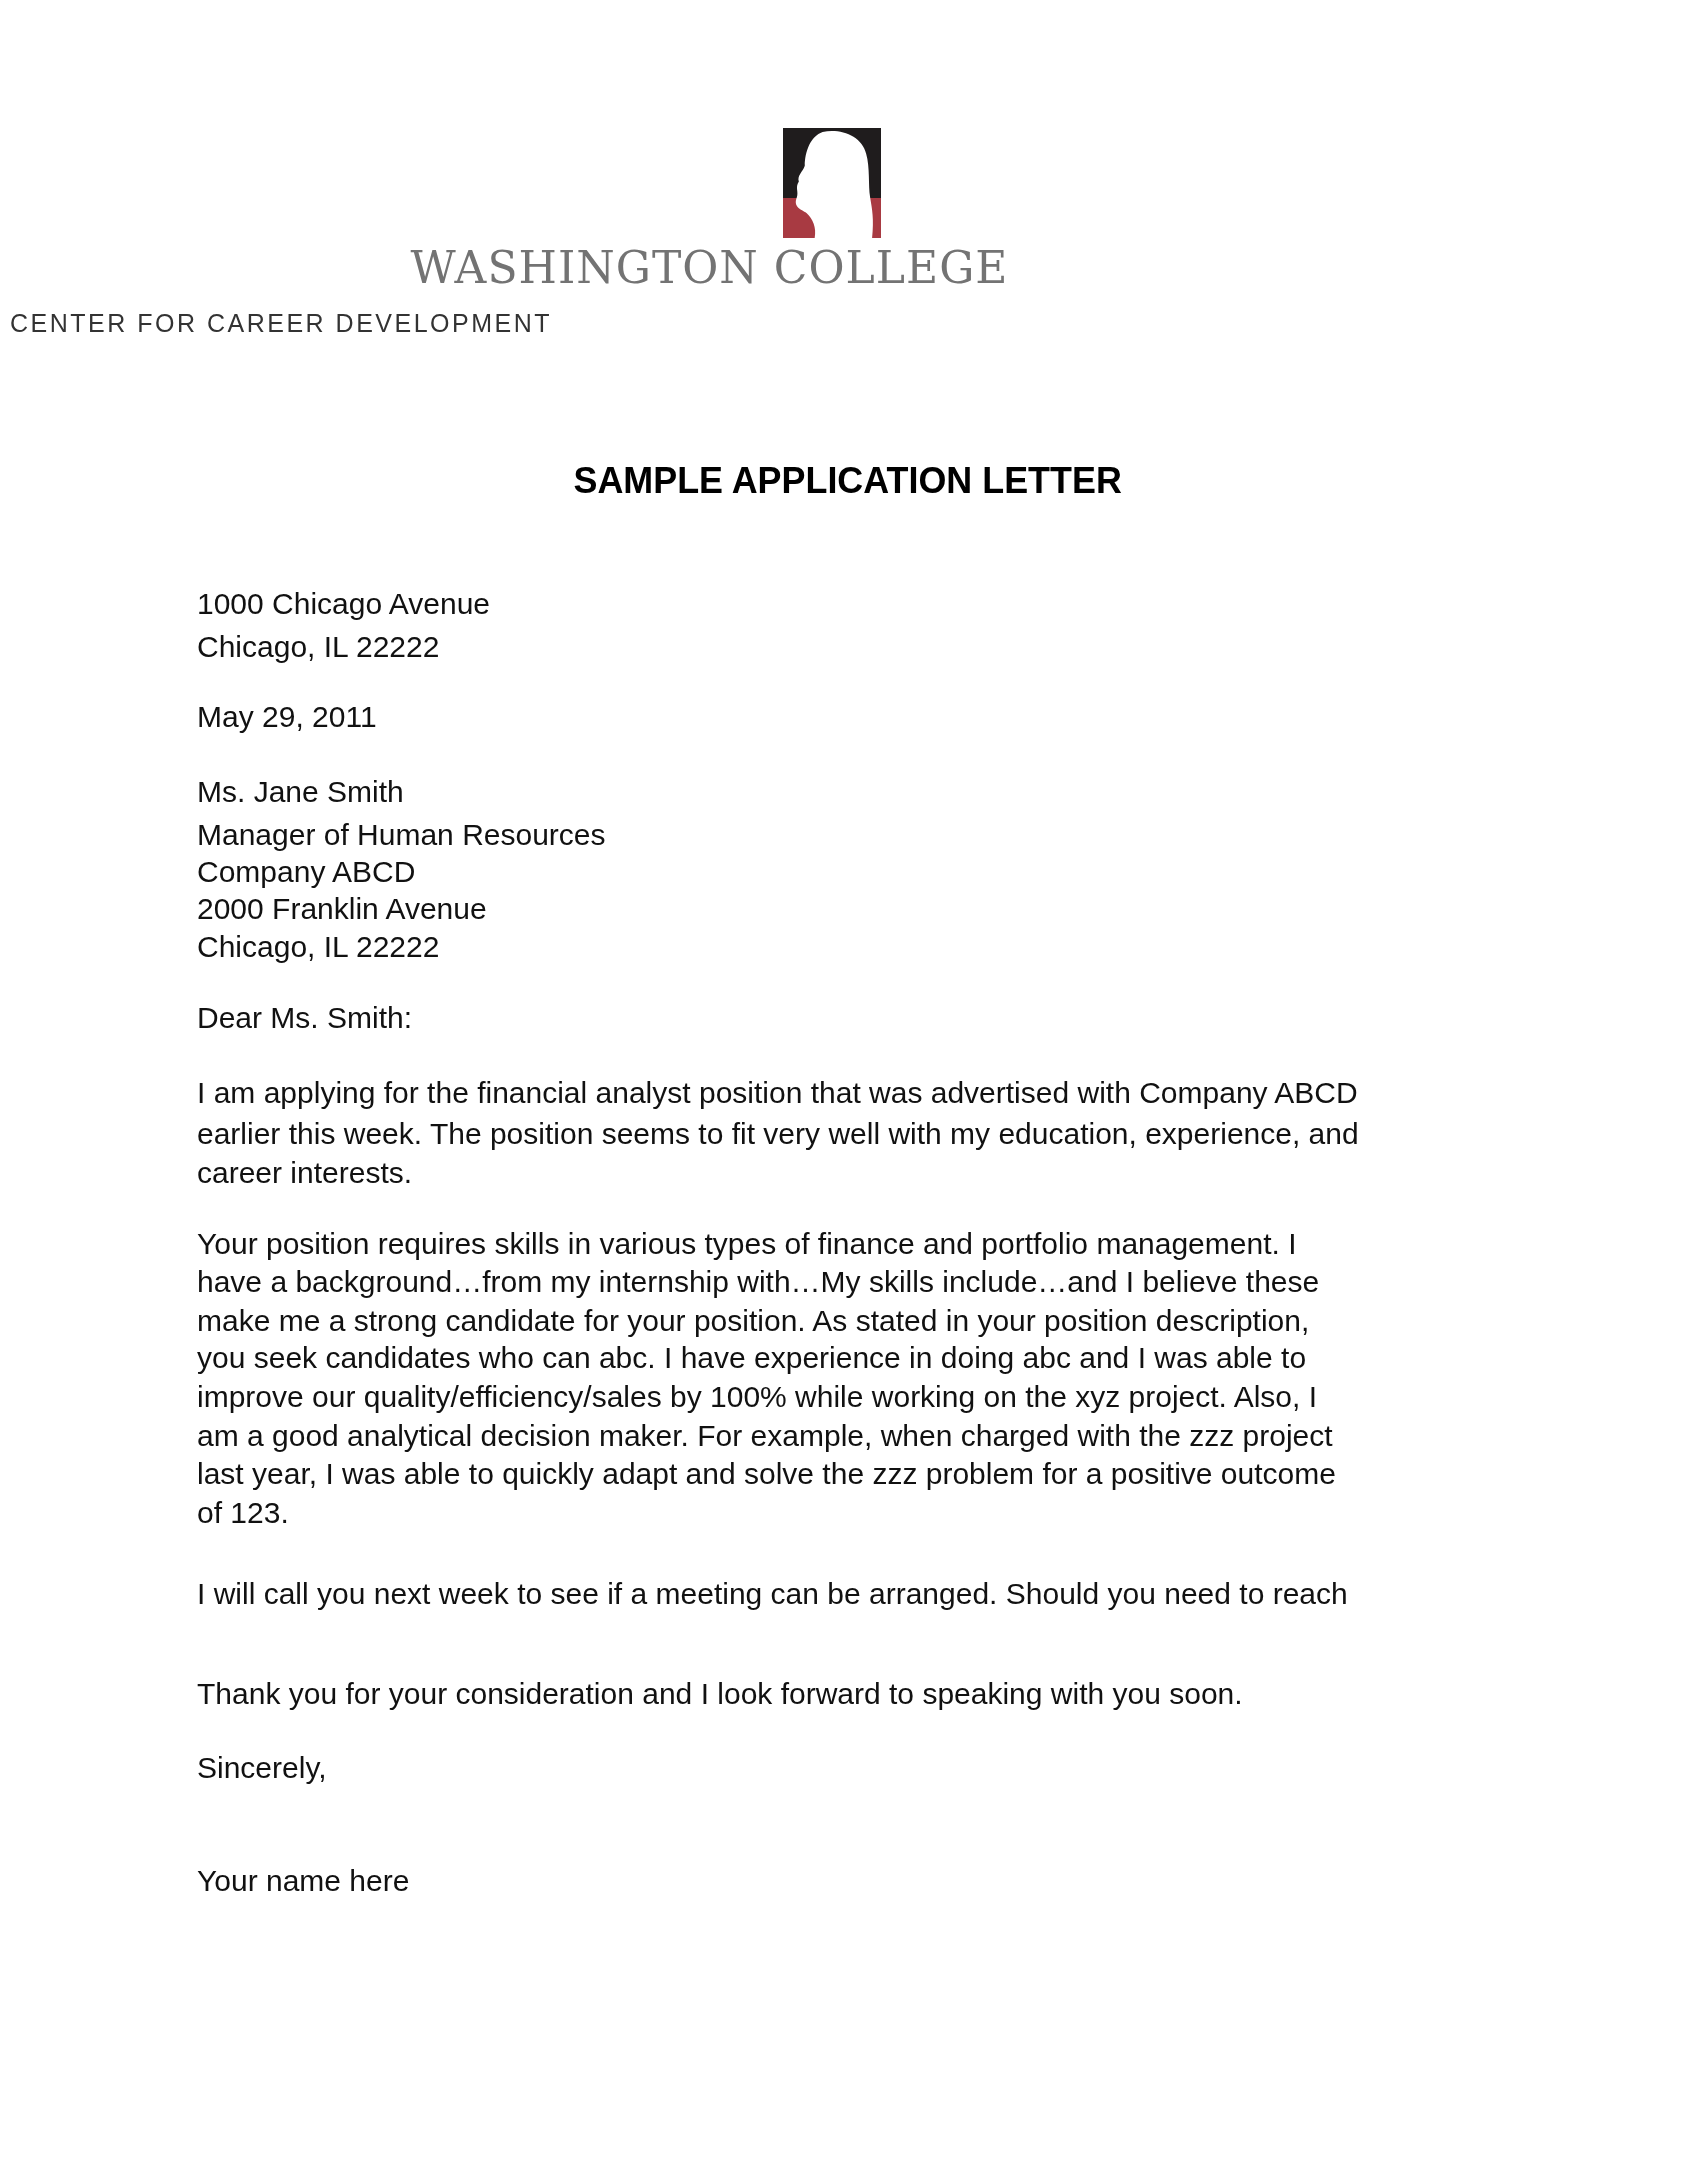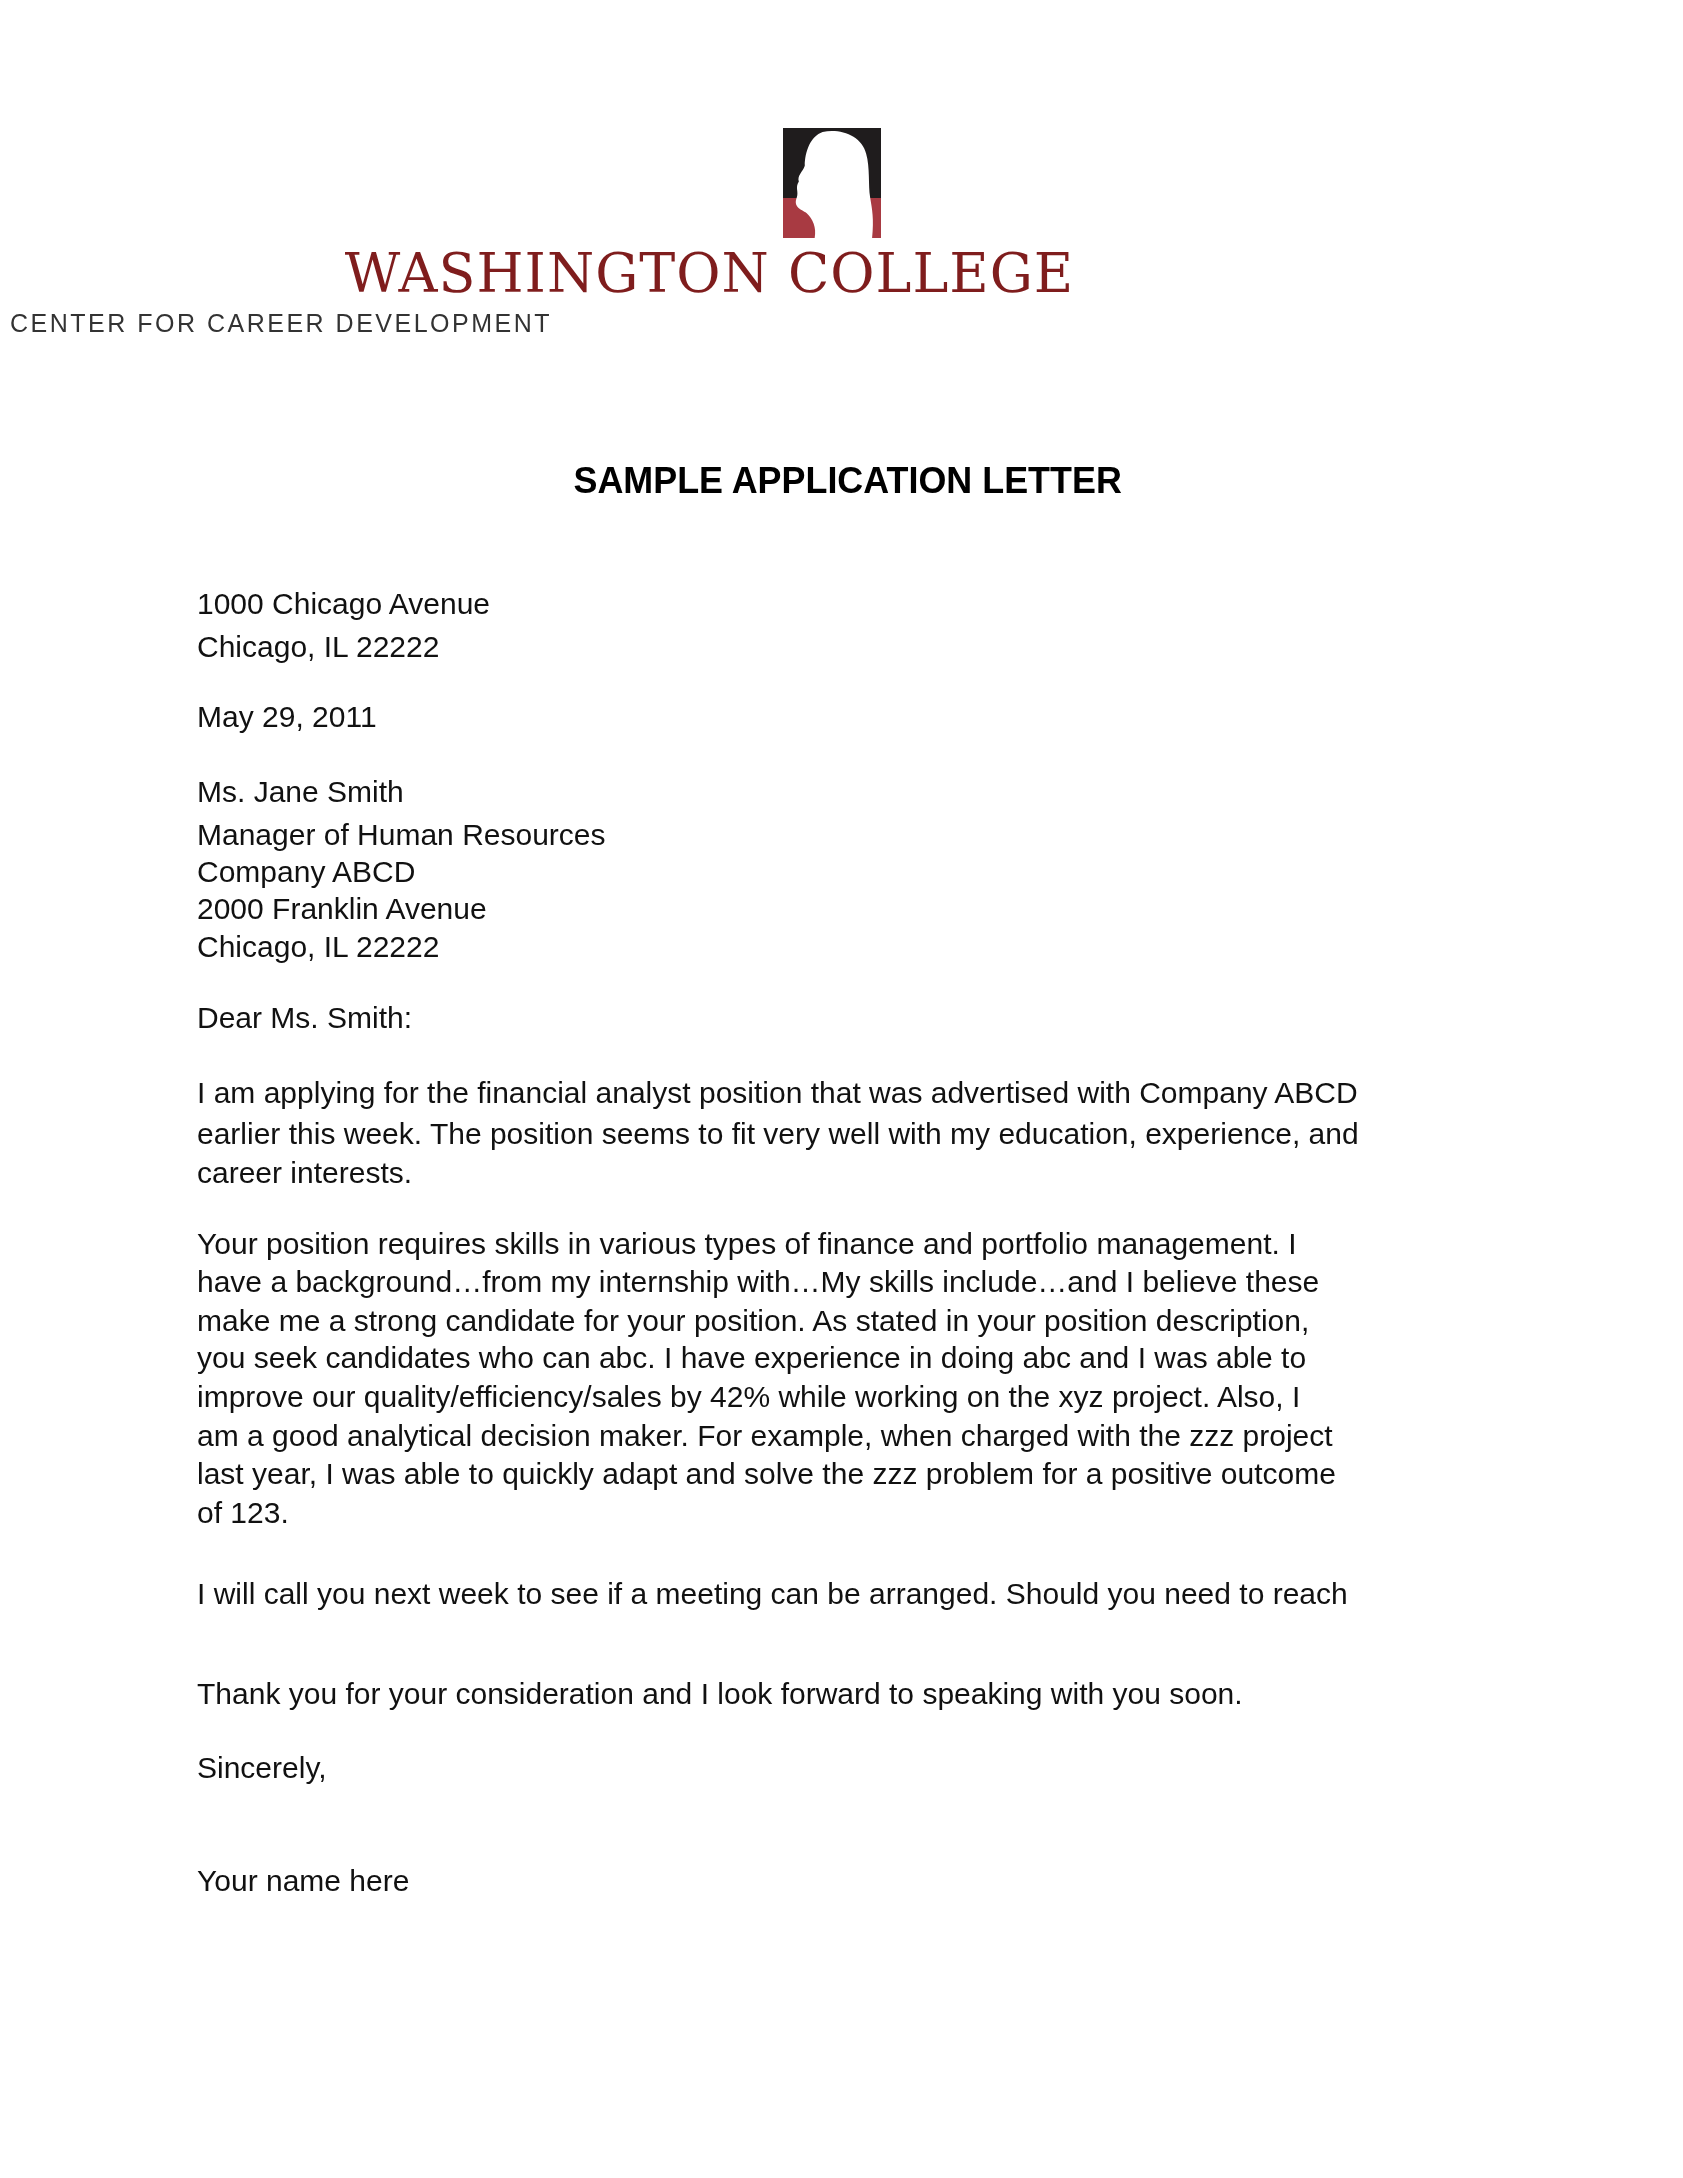--- a/index.html
+++ b/index.html
@@ -6,22 +6,22 @@
   body { width: 1683px; height: 2178px; position: relative; overflow: hidden; }
   .page { position: absolute; left: 0; top: 0; width: 1683px; height: 2178px; background: #fff; }
 
   .logo-box { position: absolute; left: 783px; top: 128px; width: 98px; height: 110px; overflow: hidden; }
   .logo-box .top { position: absolute; left: 0; top: 0; width: 100%; height: 70px; background: #1f1c1d; }
   .logo-box .bottom { position: absolute; left: 0; top: 70px; width: 100%; height: 40px; background: #a83a42; }
   .logo-box svg { position: absolute; left: 0; top: 0; }
 
   .college-name {
     position: absolute; left: 0; width: 1409px; top: 242px; text-align: center;
-    font-family: "DejaVu Serif", "Liberation Serif", serif; font-size: 54px; letter-spacing: 1px;
-    color: #7f1d1d; white-space: nowrap;
+    font-family: "DejaVu Serif", "Liberation Serif", serif; font-size: 44px; letter-spacing: 1px;
+    color: #737373; white-space: nowrap;
   }
   .college-name span { display: inline-block; transform: scaleX(1.0); margin-left: 10px; }
   .college-sub {
     position: absolute; left: 0; width: 1683px; top: 309px; 
     font-family: Liberation Sans, sans-serif; font-size: 25px; letter-spacing: 2.5px;
     color: #333; white-space: nowrap;
   }
   .college-sub span { margin-left: 10px; display:inline-block; }
 
   .title {
@@ -69,21 +69,21 @@
   <div class="line" style="top:1000px;">Dear Ms. Smith:</div>
 
   <div class="line" style="top:1075px;">I am applying for the financial analyst position that was advertised with Company ABCD</div>
   <div class="line" style="top:1116px;">earlier this week. The position seems to fit very well with my education, experience, and</div>
   <div class="line" style="top:1155px;">career interests.</div>
 
   <div class="line" style="top:1226px;">Your position requires skills in various types of finance and portfolio management. I</div>
   <div class="line" style="top:1264px;">have a background…from my internship with…My skills include…and I believe these</div>
   <div class="line" style="top:1340px;">you seek candidates who can abc. I have experience in doing abc and I was able to</div>
   <div class="line" style="top:1303px;">make me a strong candidate for your position. As stated in your position description,</div>
-  <div class="line" style="top:1379px;">improve our quality/efficiency/sales by 42% while working on the xyz project. Also, I</div>
+  <div class="line" style="top:1379px;">improve our quality/efficiency/sales by 100% while working on the xyz project. Also, I</div>
   <div class="line" style="top:1418px;">am a good analytical decision maker. For example, when charged with the zzz project</div>
   <div class="line" style="top:1456px;">last year, I was able to quickly adapt and solve the zzz problem for a positive outcome</div>
   <div class="line" style="top:1495px;">of 123.</div>
 
   <div class="line" style="top:1563px;margin-top:13px;">I will call you next week to see if a meeting can be arranged. Should you need to reach</div>
 
   <div class="line" style="top:1676px;">Thank you for your consideration and I look forward to speaking with you soon.</div>
 
   <div class="line" style="top:1750px;">Sincerely,</div>
 

